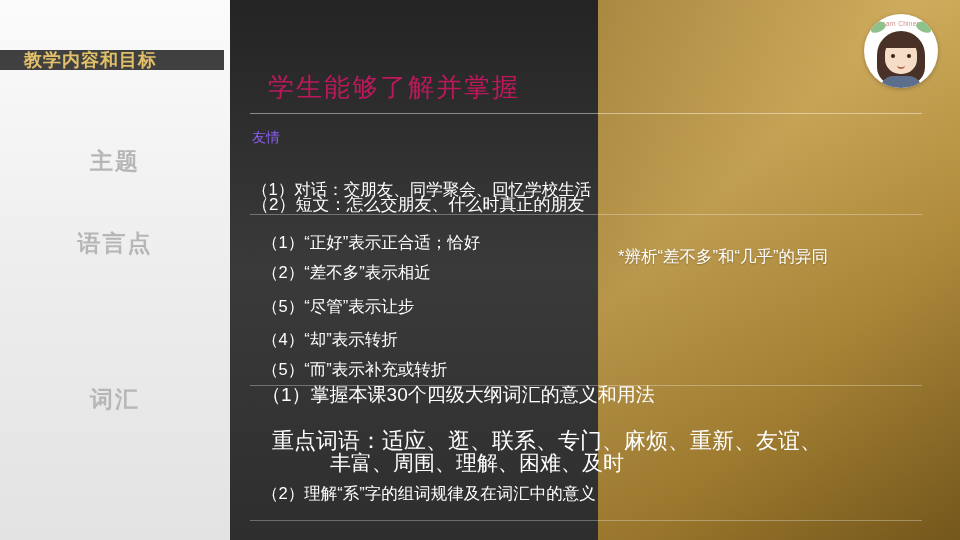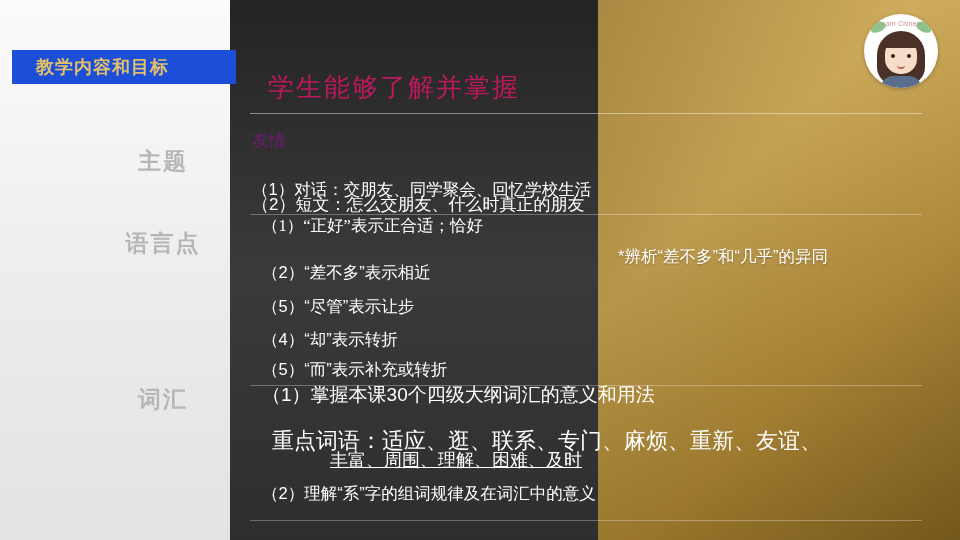--- a/index.html
+++ b/index.html
@@ -38,44 +38,43 @@
   }
   .band-gold:after {
     content: "";
     position: absolute;
     left: 0; top: 0; right: 0; bottom: 0;
     background: linear-gradient(180deg, rgba(255,255,255,0.10) 0%, rgba(0,0,0,0.18) 100%);
   }
   
   .title-chip {
     position: absolute;
-    left: 12px; top: 50px;
+    left: 0; top: 50px;
     width: 224px;
-    height: 34px;
-    background: #1d4ed8;
+    height: 20px;
+    background: #404040;
     color: #e2c06a;
     font-size: 18px;
     font-weight: bold;
     letter-spacing: 1px;
     display: flex;
     align-items: center;
     padding-left: 24px;
     box-sizing: border-box;
   }
   
   .nav-label {
     position: absolute;
     left: 0;
     width: 230px;
     text-align: center;
     color: #b6b6b6;
     font-size: 23px;
     font-weight: bold;
     letter-spacing: 2px;
-    margin-left: 48px;
   }
   .nav-theme  { top: 146px; }
   .nav-lang   { top: 228px; }
   .nav-vocab  { top: 384px; }
 
   
   .heading {
     position: absolute;
     left: 268px;
     top: 70px;
@@ -108,36 +107,36 @@
     position: absolute;
     color: #ffffff;
     font-size: 16px;
     line-height: 1.55;
     white-space: nowrap;
   }
   .small-label {
     position: absolute;
     left: 252px;
     top: 129px;
-    color: #701a75;
-    font-size: 17px;
+    color: #8b5cf6;
+    font-size: 14px;
   }
   .theme-l1 { left: 252px; top: 157px; font-size: 16.5px; margin-top: 20px; }
   .theme-l2 { left: 252px; top: 192px; font-size: 17px; }
 
   .lang-line { left: 262px; font-size: 16.5px; }
-  .lang-1 { top: 213px; font-family: Liberation Serif, serif; }
+  .lang-1 { top: 230px; }
   .lang-2 { top: 260px; }
   .lang-3 { top: 294px; }
   .lang-4 { top: 327px; }
   .lang-5 { top: 357px; }
 
   .vocab-1 { left: 262px; top: 380px; font-size: 19px; }
   .vocab-1b { left: 272px; top: 424px; font-size: 22px; }
-  .vocab-1c { left: 330px; top: 447px; font-size: 18px; text-decoration: underline; }
+  .vocab-1c { left: 330px; top: 447px; font-size: 21px; }
   .vocab-2 { left: 262px; top: 481px; font-size: 16.5px; }
 
   .note {
     position: absolute;
     left: 618px;
     top: 246px;
     color: #ffffff;
     font-size: 16.5px;
     white-space: nowrap;
     text-shadow: 0 1px 2px rgba(0,0,0,0.25);

